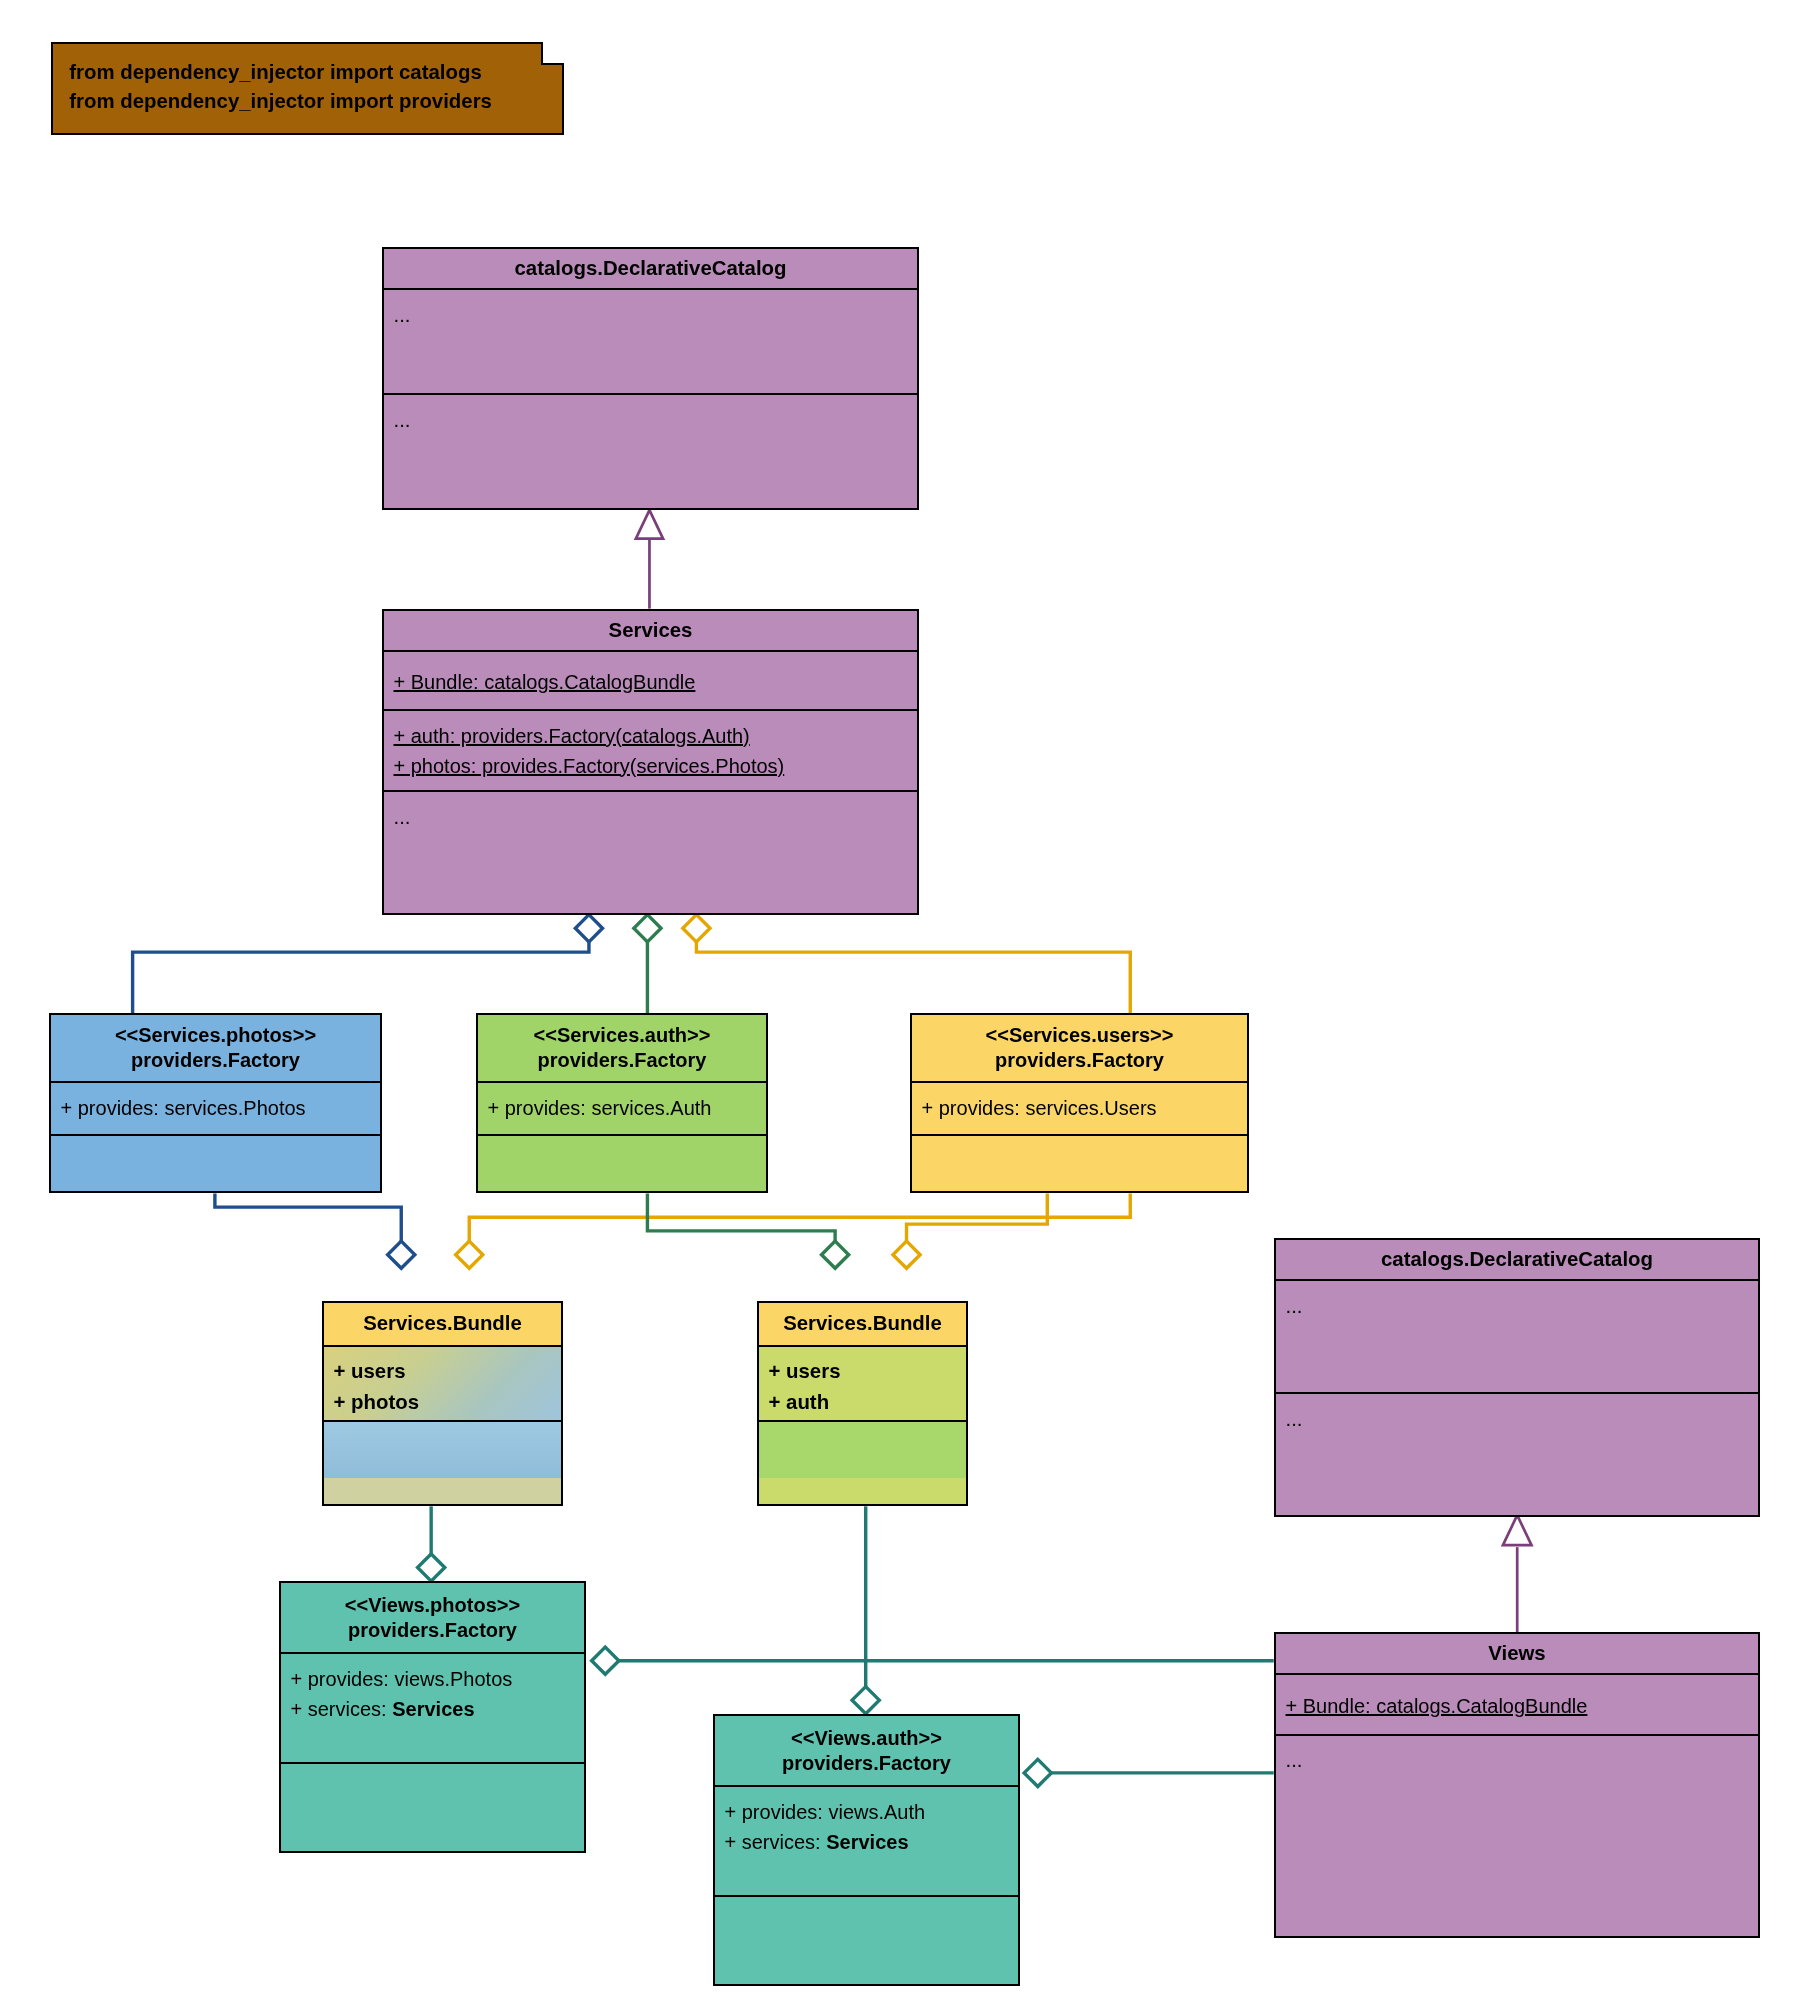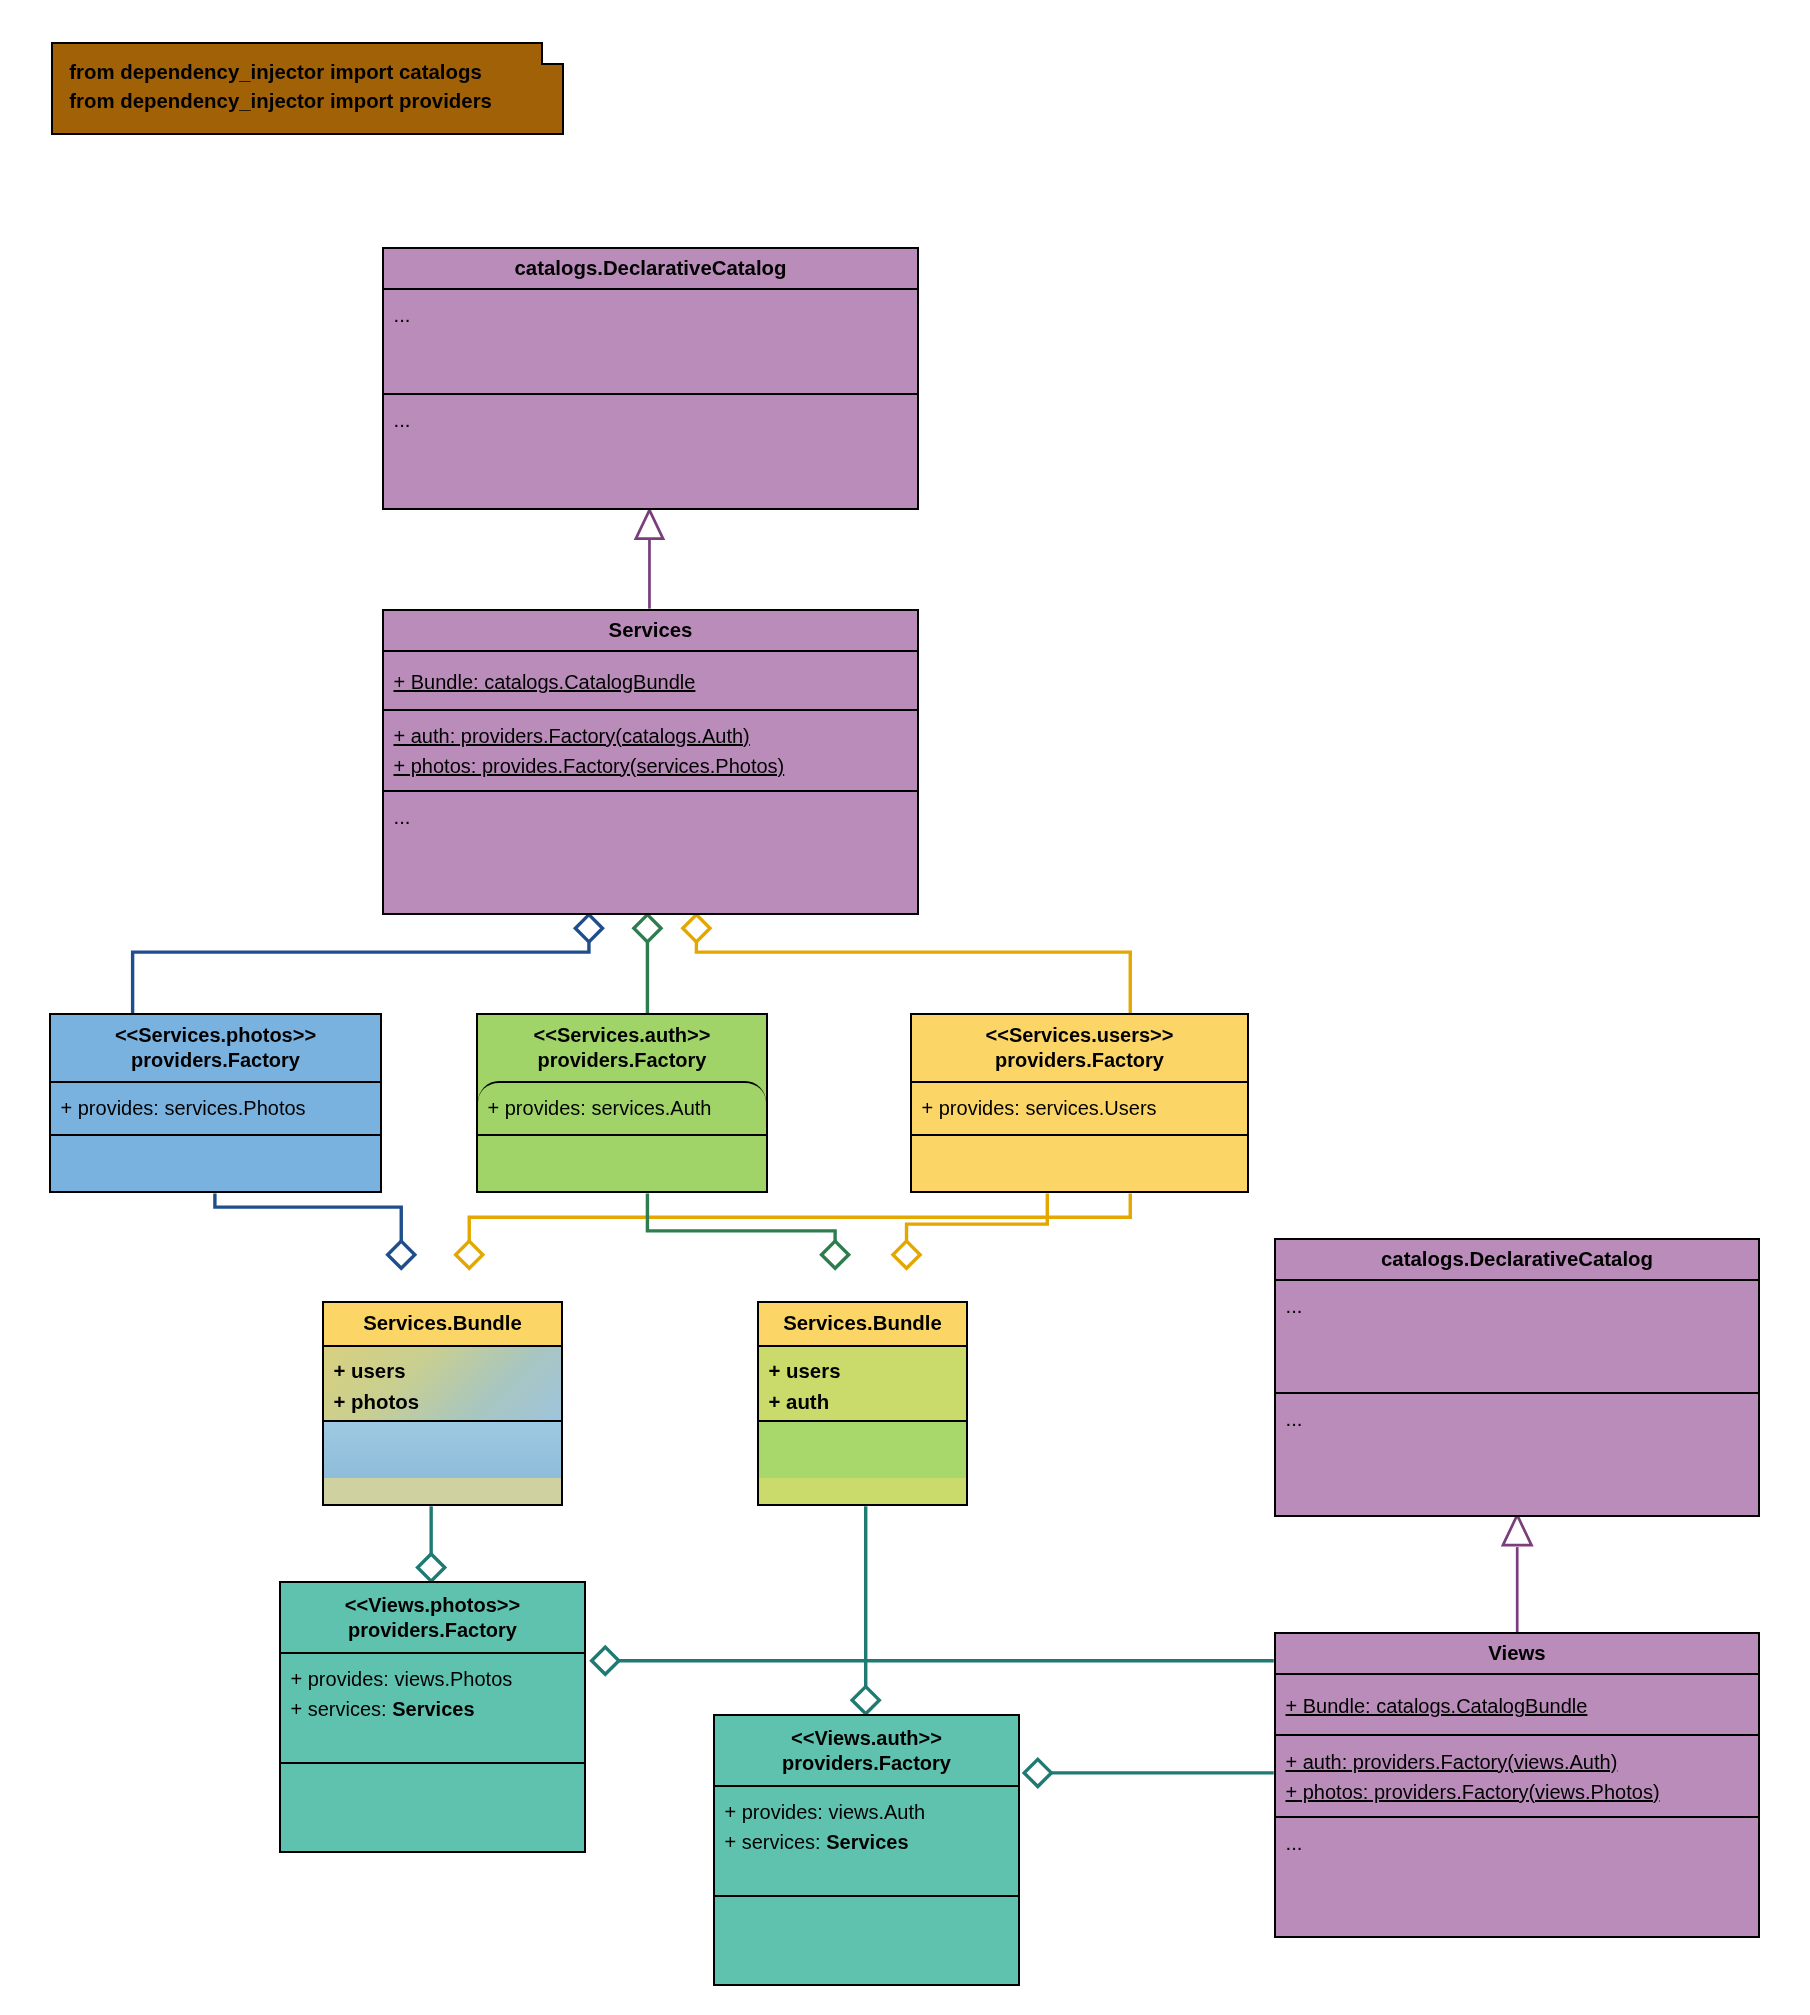--- a/index.html
+++ b/index.html
@@ -210,21 +210,21 @@
       <div>+ provides: services.Photos</div>
     </div>
     <div class="sep compartment" style="height:35px;"></div>
   </div>
 
   <div class="node green" style="left:476px; top:1013px; width:292px; height:180px;">
     <div class="title" style="font-size:20px; padding:8.2px 4.1px;">
       <div>&lt;&lt;Services.auth&gt;&gt;</div>
       <div>providers.Factory</div>
     </div>
-    <div class="sep compartment" style="font-size:20px; height:53px;border-radius:21px;">
+    <div class="sep compartment" style="font-size:20px; height:53px;">
       <div>+ provides: services.Auth</div>
     </div>
     <div class="sep compartment" style="height:35px;"></div>
   </div>
 
   <div class="node yellow" style="left:910px; top:1013px; width:339px; height:180px;">
     <div class="title" style="font-size:20px; padding:8.2px 4.1px;">
       <div>&lt;&lt;Services.users&gt;&gt;</div>
       <div>providers.Factory</div>
     </div>
@@ -284,23 +284,19 @@
       <div>+ services: <b>Services</b></div>
     </div>
     <div class="sep compartment" style="height:49px;"></div>
   </div>
 
   <div class="node purple" style="left:1274px; top:1632px; width:486px; height:306px;">
     <div class="title" style="font-size:20.4px;">Views</div>
     <div class="sep compartment underlined" style="font-size:20px; padding-top:16.3px; padding-bottom:12.2px;">
       <div class="row"><span>+ Bundle: catalogs.CatalogBundle</span></div>
     </div>
-    <div class="sep compartment underlined" style="font-size:20px; padding-top:11px;">
-      <div class="row"><span>+ auth: providers.Factory(views.Auth)</span></div>
-      <div class="row"><span>+ photos: providers.Factory(views.Photos)</span></div>
-    </div>
     <div class="sep compartment" style="font-size:20.4px;">
       <div>...</div>
     </div>
   </div>
 
 </div>
 
 
 </body></html>

